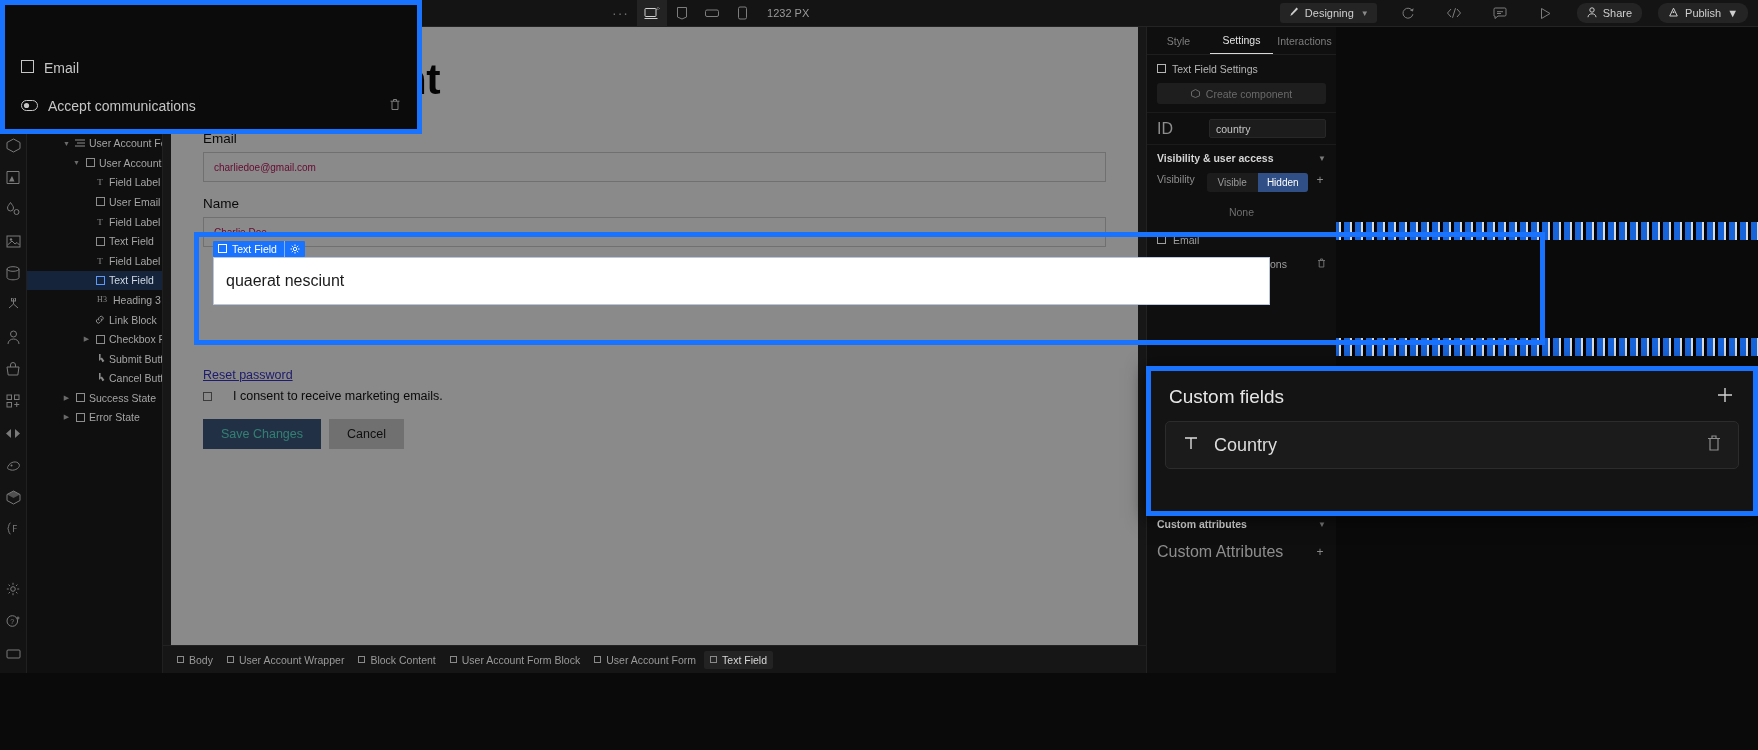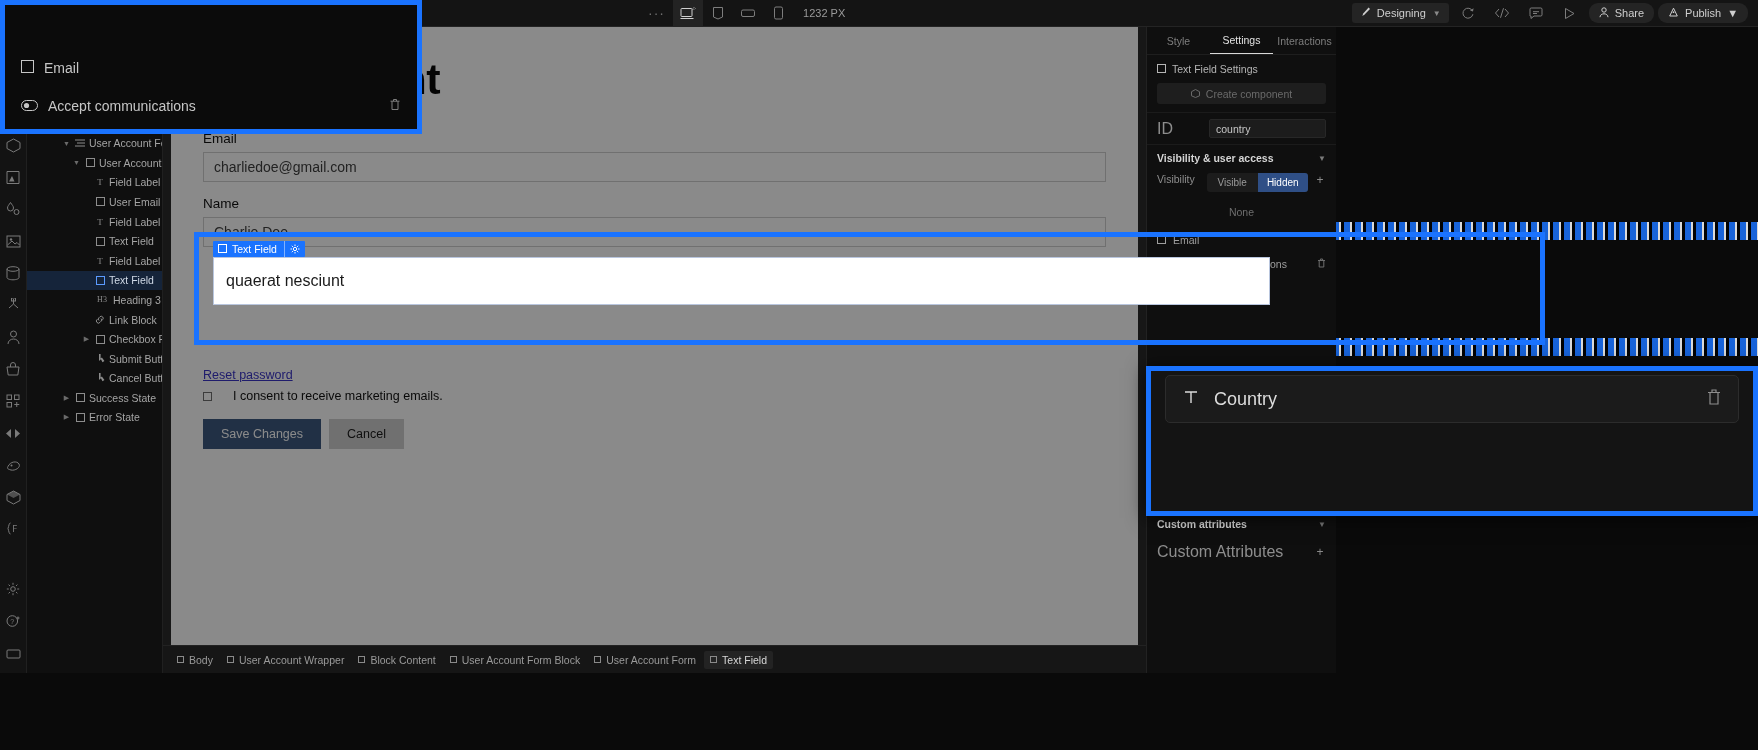--- a/index.html
+++ b/index.html
@@ -44,21 +44,21 @@
     background: #242424; border-radius: 3px;
     color: #cfcfcf; font-size: 11px;
   }
   .mode-chip .caret { color: #8a8a8a; font-size: 8px; }
   .btn-pill {
     display: flex; align-items: center; gap: 6px;
     height: 20px; padding: 0 10px;
     background: #242424; border-radius: 9px;
     color: #cfcfcf; font-size: 11px;
   }
-  .right-group { display: flex; align-items: center; gap: 4px; padding-right: 10px; }
+  .right-group { display: flex; align-items: center; gap: 16px; padding-right: 10px; }
 
   
   #rail {
     position: absolute; left: 0; top: 27px; width: 27px; height: 646px;
     background: #131313; border-right: 1px solid #202020;
     display: flex; flex-direction: column; align-items: center; padding-top: 6px;
   }
   .rail-ico {
     width: 27px; height: 32px; display: flex; align-items: center; justify-content: center;
     color: #7a7a7a;
@@ -102,31 +102,31 @@
   }
   .pg-inner { padding: 28px 32px; }
   h1.acct {
     font-size: 43px; font-weight: bold; color: #0b0b0b; letter-spacing: -0.5px;
     margin-bottom: 27px;
   }
   .flabel { font-size: 13.5px; color: #111; margin-bottom: 6px; font-weight: 400; }
   .finput {
     height: 30px; border: 1px solid #cfcfcf; background: #fff;
     display: flex; align-items: center; padding: 0 10px;
-    font-size: 14px; color: #404040; margin-bottom: 14px;
+    font-size: 10px; color: #be185d; margin-bottom: 14px;
   }
   .link-reset {
     color: #3a35c8; text-decoration: underline; font-size: 12.5px; display: inline-block;
     margin-bottom: 7px;
   }
   .cbrow { display: flex; align-items: center; gap: 21px; font-size: 12.5px; color: #111; margin-bottom: 16px;}
   .cbbox { width: 9px; height: 9px; border: 1px solid #6f6f6f; background: #fff; }
   .btnrow { display: flex; gap: 8px; }
   .btn-primary {
-    background: #3d5a80; color: #ffffff; font-size: 12.5px;
+    background: #3d5a80; color: #5eead4; font-size: 12.5px;
     padding: 8px 18px; border: none;
   }
   .btn-secondary {
     background: #d0d0d0; color: #1a1a1a; font-size: 12.5px;
     padding: 8px 18px; border: none;
   }
 
   
   #sel-outline {
     position: absolute; left: 194px; top: 232px; width: 1351px; height: 113px;
@@ -826,20 +826,28 @@
       <span style="margin-left:auto;color:#7e7e7e">
         <svg width="12" height="13" viewBox="0 0 12 13">
             <path fill="none" stroke="currentColor" d="M1.5 3.2h9M3 3.2V11.5h6V3.2M4.5 3.2V1.5h3v1.7"></path>
           </svg>
       </span>
     </div>
   </div>
 </div>
 
 <div class="mag" id="mag-custom">
+  <div class="cf-head">
+    <span class="cf-title">Custom fields</span>
+    <span class="cf-plus">
+      <svg width="20" height="20" viewBox="0 0 20 20">
+          <path stroke="currentColor" stroke-width="1.4" d="M10 3v14M3 10h14"></path>
+        </svg>
+    </span>
+  </div>
   <div class="cf-item">
     <span>
       <svg width="18" height="18" viewBox="0 0 18 18">
           <path stroke="currentColor" stroke-width="1.4" fill="none" d="M3 4h12M9 4v11"></path>
         </svg>
     </span>
     <span>Country</span>
     <span class="trash">
       <svg width="16" height="18" viewBox="0 0 16 18">
           <path fill="none" stroke="currentColor" stroke-width="1.2" d="M2 4.5h12M4 4.5V16h8V4.5M6 4.5V2h4v2.5"></path>

